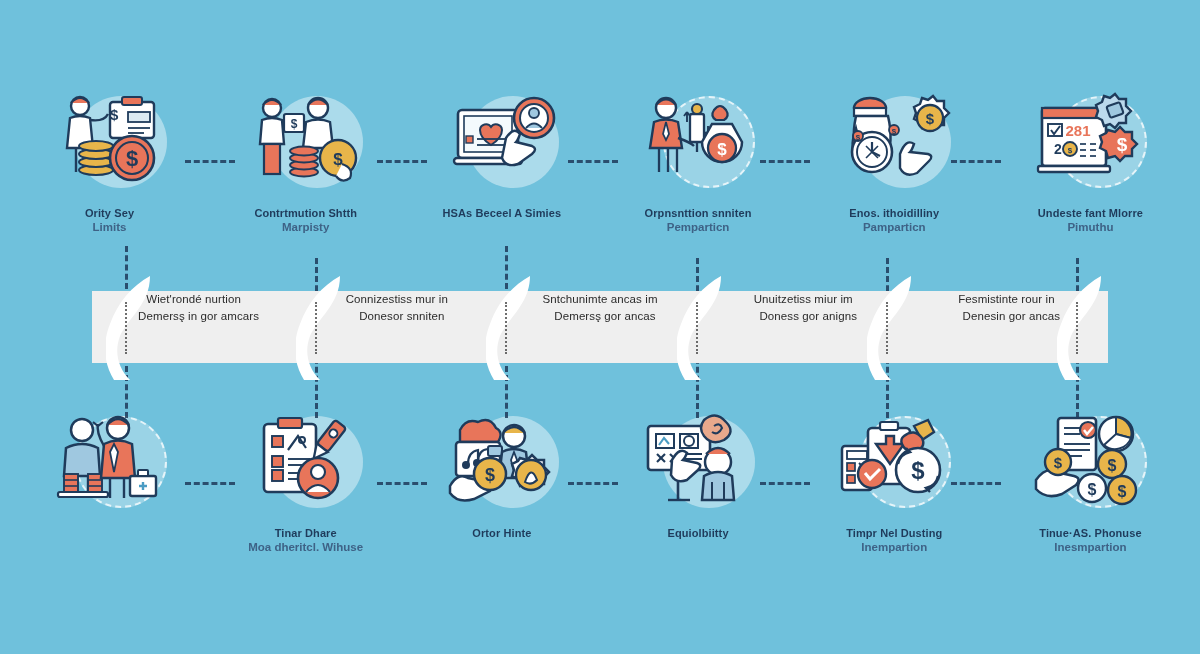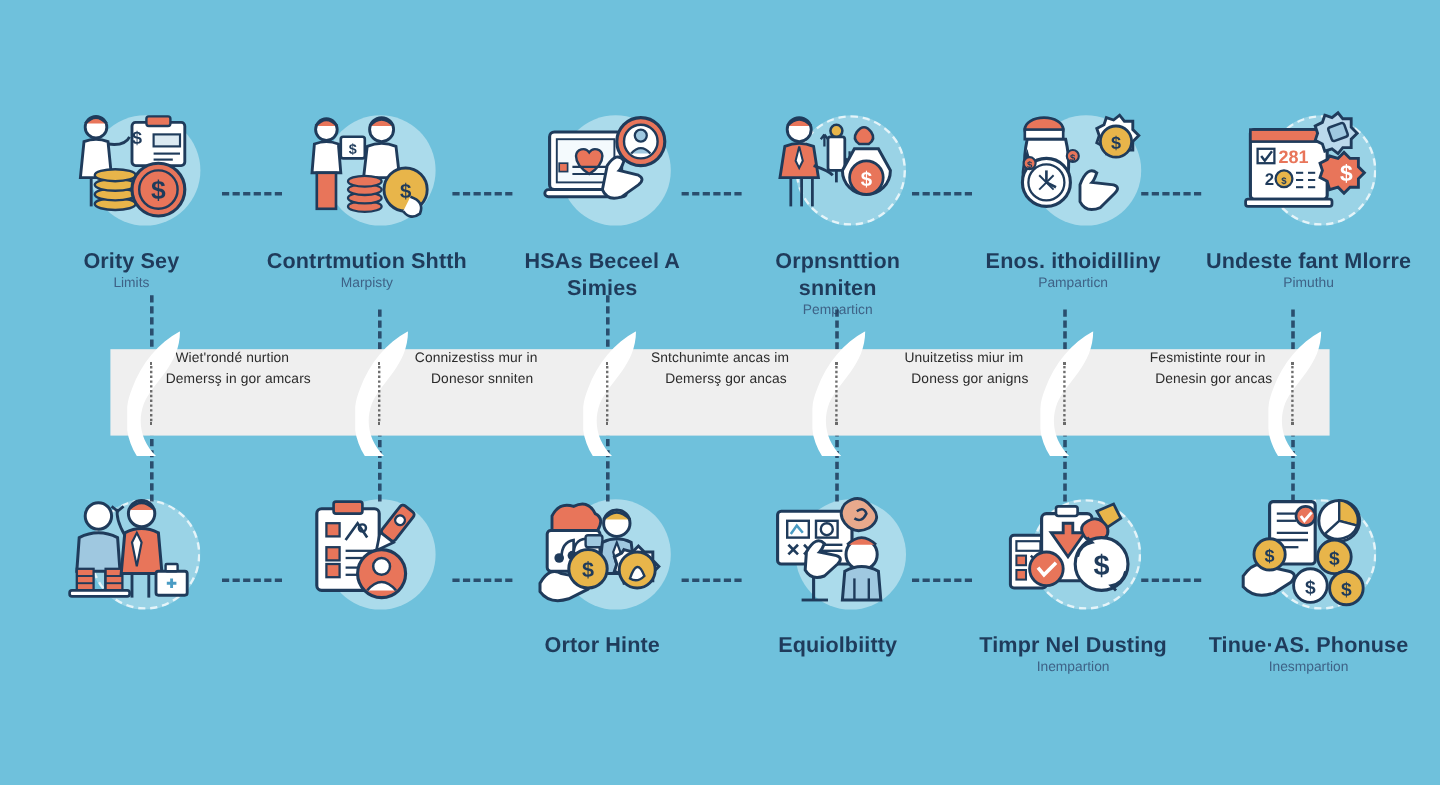--- a/index.html
+++ b/index.html
@@ -66,29 +66,29 @@
   .art-inner { position: relative; z-index: 1; }
 
   .node-label {
     margin-top: 10px;
     text-align: center;
     line-height: 1.28;
     width: 172px;
   }
   .label-main {
     display: block;
-    font-size: 18px;
+    font-size: 11px;
     font-weight: bold;
     color: #1F3B5B;
     letter-spacing: .1px;
   }
   .label-sub {
     display: block;
     font-size: 11.5px;
-    font-weight: normal;
+    font-weight: bold;
     color: #3E6286;
   }
 
   
   .h-dash {
     position: absolute;
     height: 0;
     border-top: 3px dashed #1F3B5B;
     opacity: .85;
     z-index: 2;
@@ -398,20 +398,24 @@
           <g transform="rotate(38 78 30)">
             <rect x="70" y="8" width="14" height="30" rx="3" fill="#E8755A" stroke="#1F3B5B" stroke-width="2.4"></rect>
             <path d="M70 38 l7 14 l7 -14 z" fill="#fff" stroke="#1F3B5B" stroke-width="2.3"></path>
             <circle cx="77" cy="20" r="4" fill="#fff" stroke="#1F3B5B" stroke-width="2"></circle>
           </g>
           <circle cx="68" cy="66" r="20" fill="#E8755A" stroke="#1F3B5B" stroke-width="2.6"></circle>
           <circle cx="68" cy="60" r="7" fill="#fff" stroke="#1F3B5B" stroke-width="2.1"></circle>
           <path d="M56 80 q12 -14 24 0" fill="#fff" stroke="#1F3B5B" stroke-width="2.1"></path>
         </svg>
       </div>
+      <div class="node-label">
+        <span class="label-main">Tinar Dhare</span>
+        <span class="label-sub">Moa dheritcl. Wihuse</span>
+      </div>
     </div>
 
     <div class="node">
       <div class="node-art">
         <div class="blob"></div>
         <svg class="art-inner" width="112" height="100" viewBox="0 0 112 100">
           <path d="M14 18 q6 -12 18 -8 q12 -6 18 6 q8 4 2 14 l-38 0 z" fill="#E8755A" stroke="#1F3B5B" stroke-width="2.4"></path>
           <rect x="10" y="30" width="44" height="34" rx="3" fill="#fff" stroke="#1F3B5B" stroke-width="2.5"></rect>
           <path d="M22 52 q0 -12 10 -14 l0 12" fill="none" stroke="#1F3B5B" stroke-width="2.2"></path>
           <circle cx="20" cy="53" r="4" fill="#1F3B5B"></circle>

